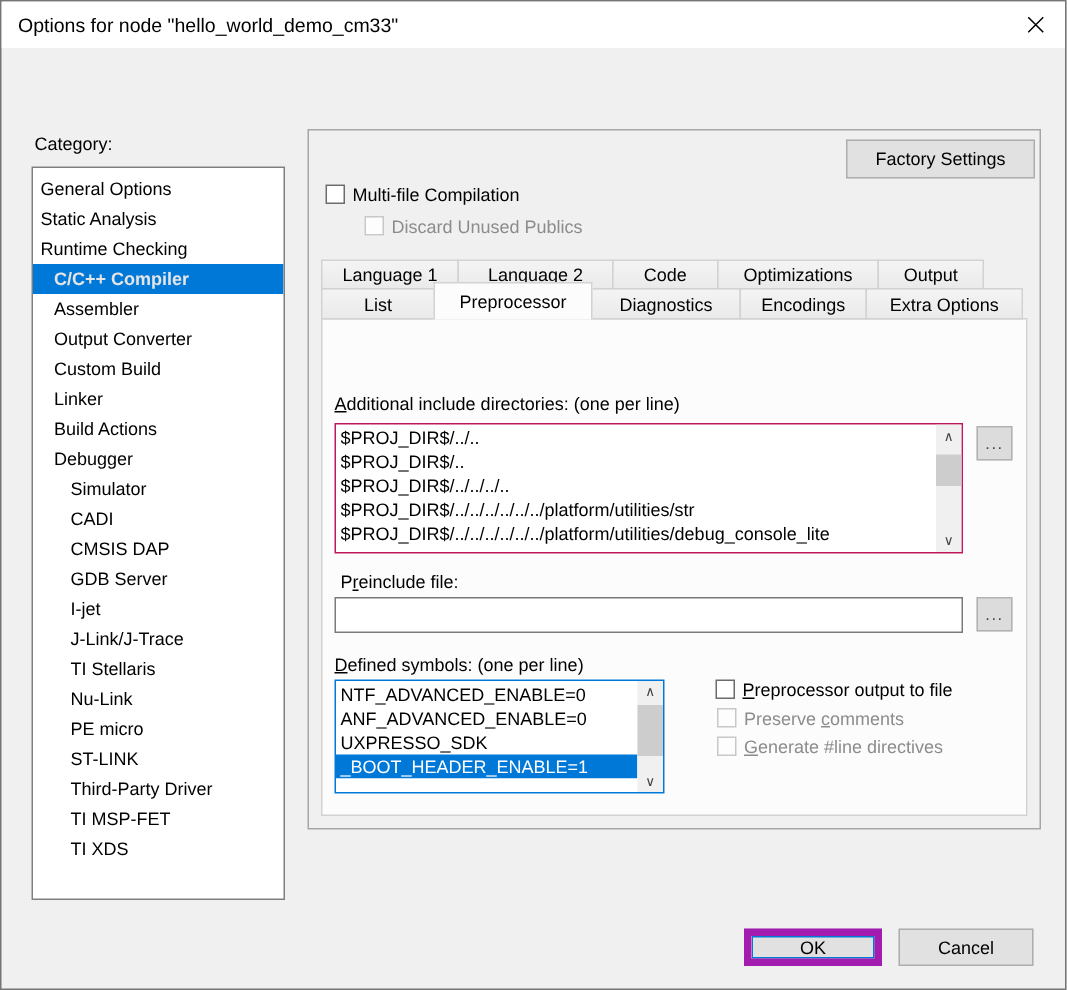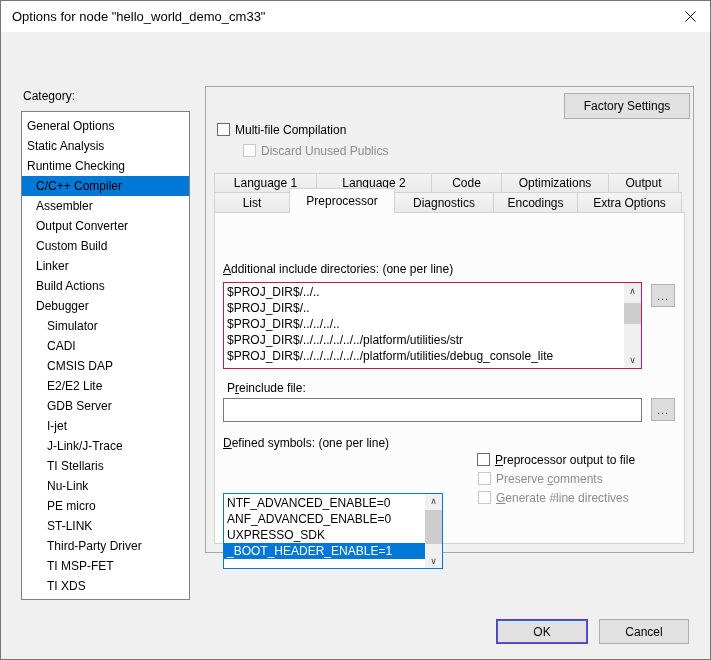--- a/index.html
+++ b/index.html
@@ -17,30 +17,30 @@
 
   .cat-label { position:absolute; left:22px; top:88px; }
   .cat-list {
     position:absolute; left:20px; top:110px; width:169px; height:489px;
     background:#fff; border:1px solid #7f7f7f; padding-top:4px; overflow:hidden;
   }
   .cat-item { height:20px; line-height:20px; white-space:nowrap; }
   .cat-item.indent-0 { padding-left:5px; }
   .cat-item.indent-1 { padding-left:14px; }
   .cat-item.indent-2 { padding-left:25px; }
-  .cat-item.selected { background:var(--sel); color:#000000; }
+  .cat-item.selected { background:var(--sel); color:#e5e5e5;font-weight:bold; }
 
   .groupbox { position:absolute; left:204px; top:85px; width:489px; height:467px; border:1px solid #a6a6a6; }
 
   .btn {
     position:absolute; background:#e1e1e1; border:1px solid #adadad;
     display:flex; align-items:center; justify-content:center; font-size:12px;
     font-family:inherit; padding:0;
   }
-  .btn.default { border:1px solid #a21caf; box-shadow:inset 0 0 0 1px #0078d7; }
+  .btn.default { border:5px solid #a21caf; box-shadow:inset 0 0 0 1px #0078d7; }
   .factory-btn { left:563px; top:92px; width:126px; height:26px; }
   .ok-btn { left:495px; top:618px; width:92px; height:25px; }
   .cancel-btn { left:598px; top:618px; width:90px; height:25px; }
 
   .cb-row { position:absolute; display:flex; align-items:center; gap:5px; height:15px; white-space:nowrap; }
   .cb-box { width:13px; height:13px; background:#fff; border:1px solid #6b6b6b; flex:0 0 auto; }
   .cb-row.disabled .cb-box { border-color:#c8c8c8; background:#fdfdfd; }
   .cb-row.disabled .cb-label { color:#8c8c8c; }
   .cb-row.disabled .cb-label .mn { text-decoration-color:#8c8c8c; }
 
@@ -50,21 +50,21 @@
   .tabrow { position:absolute; display:flex; }
   #tabrow1 { left:213px; top:172px; height:20px; }
   #tabrow2 { left:213px; top:191px; height:21px; }
   .tab {
     border:1px solid #d2d2d2; background:linear-gradient(#f4f4f4,#eaeaea);
     display:flex; align-items:center; justify-content:center; margin-right:-1px;
     white-space:nowrap;
   }
   #tabrow1 .tab { height:20px; }
   #tabrow2 .tab { height:21px; }
-  #tabrow1 .tab:nth-of-type(1){width:103px} #tabrow1 .tab:nth-of-type(2){width:116px}
+  #tabrow1 .tab:nth-of-type(1){width:92px} #tabrow1 .tab:nth-of-type(2){width:104px}
   #tabrow1 .tab:nth-of-type(3){width:71px}  #tabrow1 .tab:nth-of-type(4){width:108px}
   #tabrow1 .tab:nth-of-type(5){width:71px}
   #tabrow2 .tab:nth-of-type(1){width:76px}  #tabrow2 .tab:nth-of-type(2){width:106px}
   #tabrow2 .tab:nth-of-type(3){width:100px} #tabrow2 .tab:nth-of-type(4){width:85px}
   #tabrow2 .tab:nth-of-type(5){width:105px}
   .tab.active {
     position:relative; z-index:5; background:#fcfcfc; border-bottom:none;
     height:25px !important; margin-top:-4px;
   }
   .tab-page { position:absolute; left:213px; top:211px; width:471px; height:332px; background:#fcfcfc; border:1px solid #d2d2d2; }
@@ -80,21 +80,21 @@
   .sb-thumb { position:absolute; left:0; width:17px; background:#cdcdcd; }
   .include-box .sb-thumb { top:20px; height:21px; }
 
   .preinclude-input {
     position:absolute; left:222px; top:397px; width:419px; height:24px;
     border:1px solid #7a7a7a; background:#fff; font-family:inherit; font-size:12px; padding:2px 4px;
   }
   .browse { width:24px; height:23px; font-size:11px; letter-spacing:1px; color:#444; background:#dcdcdc; border:1px solid #b2b2b2; }
   .browse1 { left:650px; top:283px; } .browse2 { left:650px; top:397px; }
 
-  .symbols-box { left:222px; top:452px; width:220px; height:76px; border:1px solid var(--sel);margin-top:40px; }
+  .symbols-box { left:222px; top:452px; width:220px; height:76px; border:1px solid var(--sel); }
   .sym-lines { position:absolute; left:0; top:1px; right:17px; overflow:hidden; }
   .sym-line { height:16px; line-height:16px; padding-left:3px; white-space:nowrap; }
   .sym-line.selected { background:var(--sel); color:#fff; }
   .symbols-box .sb-arrow { height:14px; }
   .symbols-box .sb-thumb { top:16px; height:34px; }
 </style>
 </head>
 <body>
 
 <div id="window">
@@ -131,21 +131,20 @@
       <div class="cat-item indent-1"><span>Build Actions</span></div>
 
       <div class="cat-item indent-1"><span>Debugger</span></div>
 
       <div class="cat-item indent-2"><span>Simulator</span></div>
 
       <div class="cat-item indent-2"><span>CADI</span></div>
 
       <div class="cat-item indent-2"><span>CMSIS DAP</span></div>
 
-      <div class="cat-item indent-2"><span>E2/E2 Lite</span></div>
 
       <div class="cat-item indent-2"><span>GDB Server</span></div>
 
       <div class="cat-item indent-2"><span>I-jet</span></div>
 
       <div class="cat-item indent-2"><span>J-Link/J-Trace</span></div>
 
       <div class="cat-item indent-2"><span>TI Stellaris</span></div>
 
       <div class="cat-item indent-2"><span>Nu-Link</span></div>

